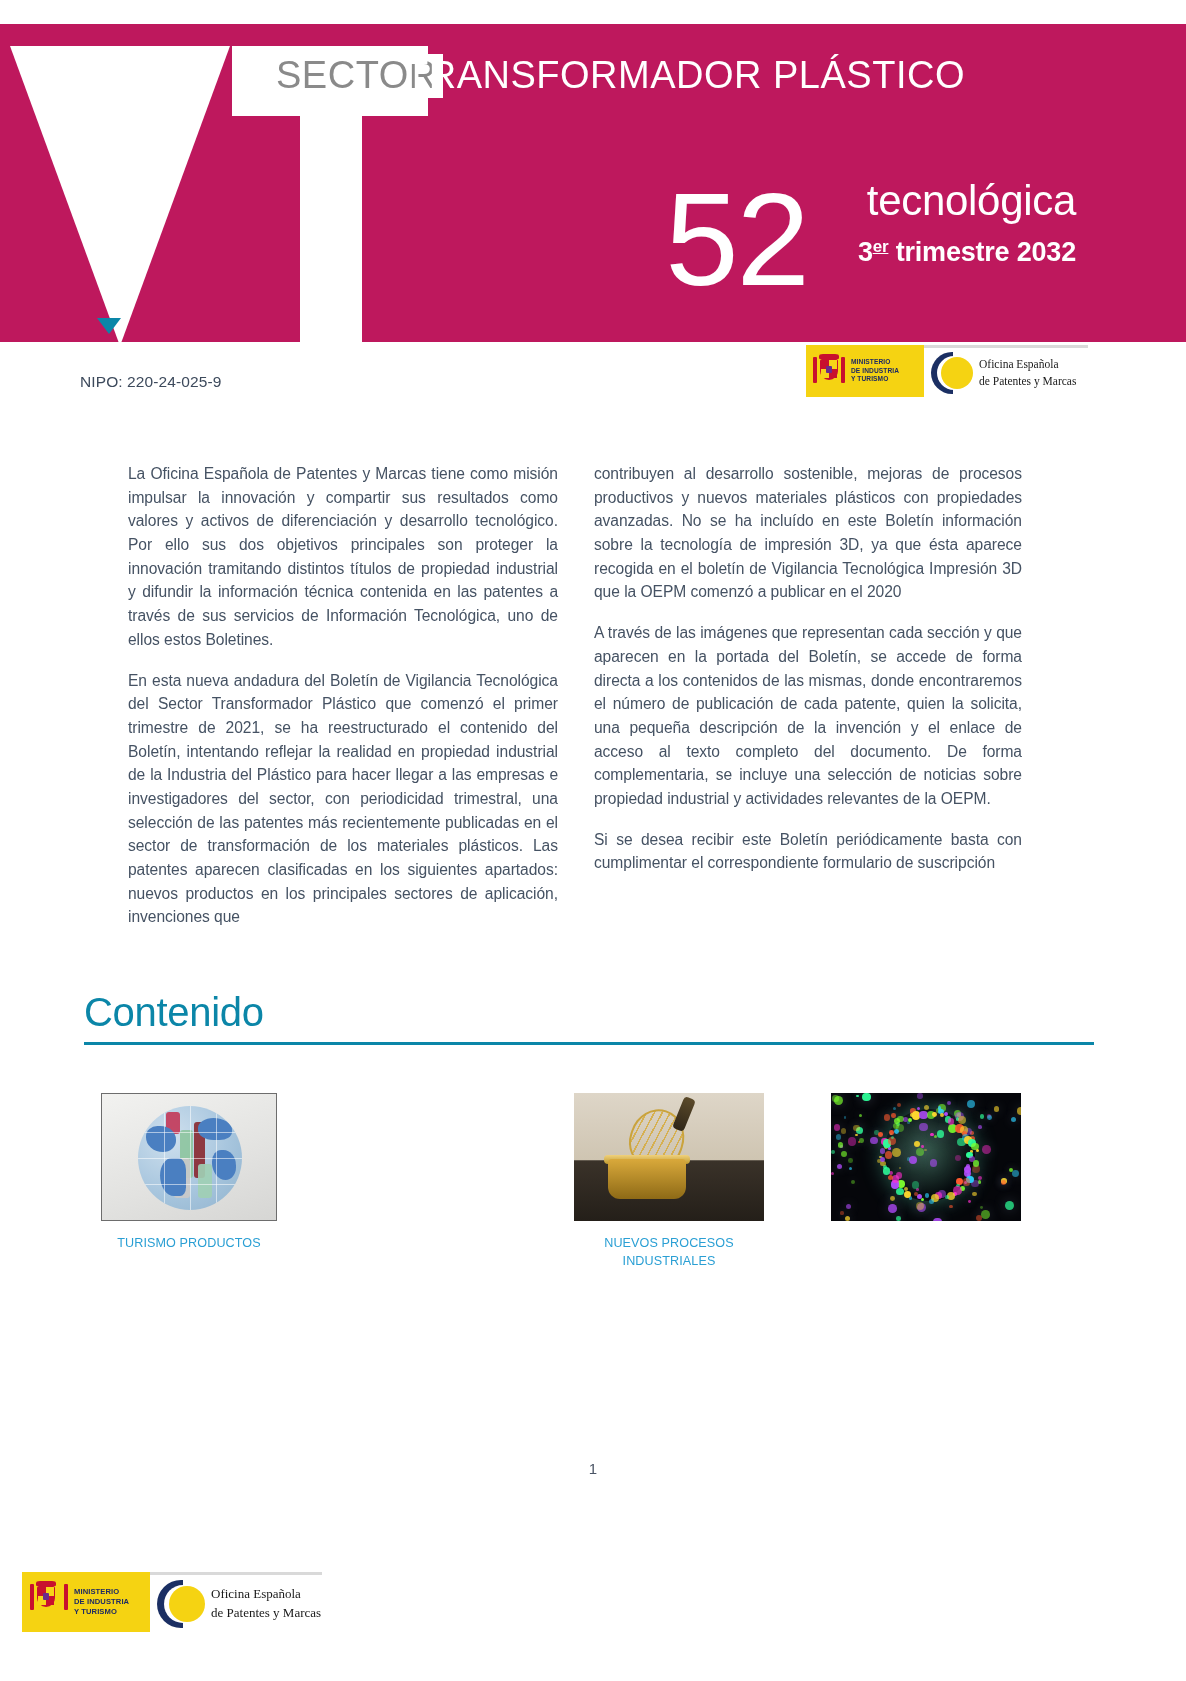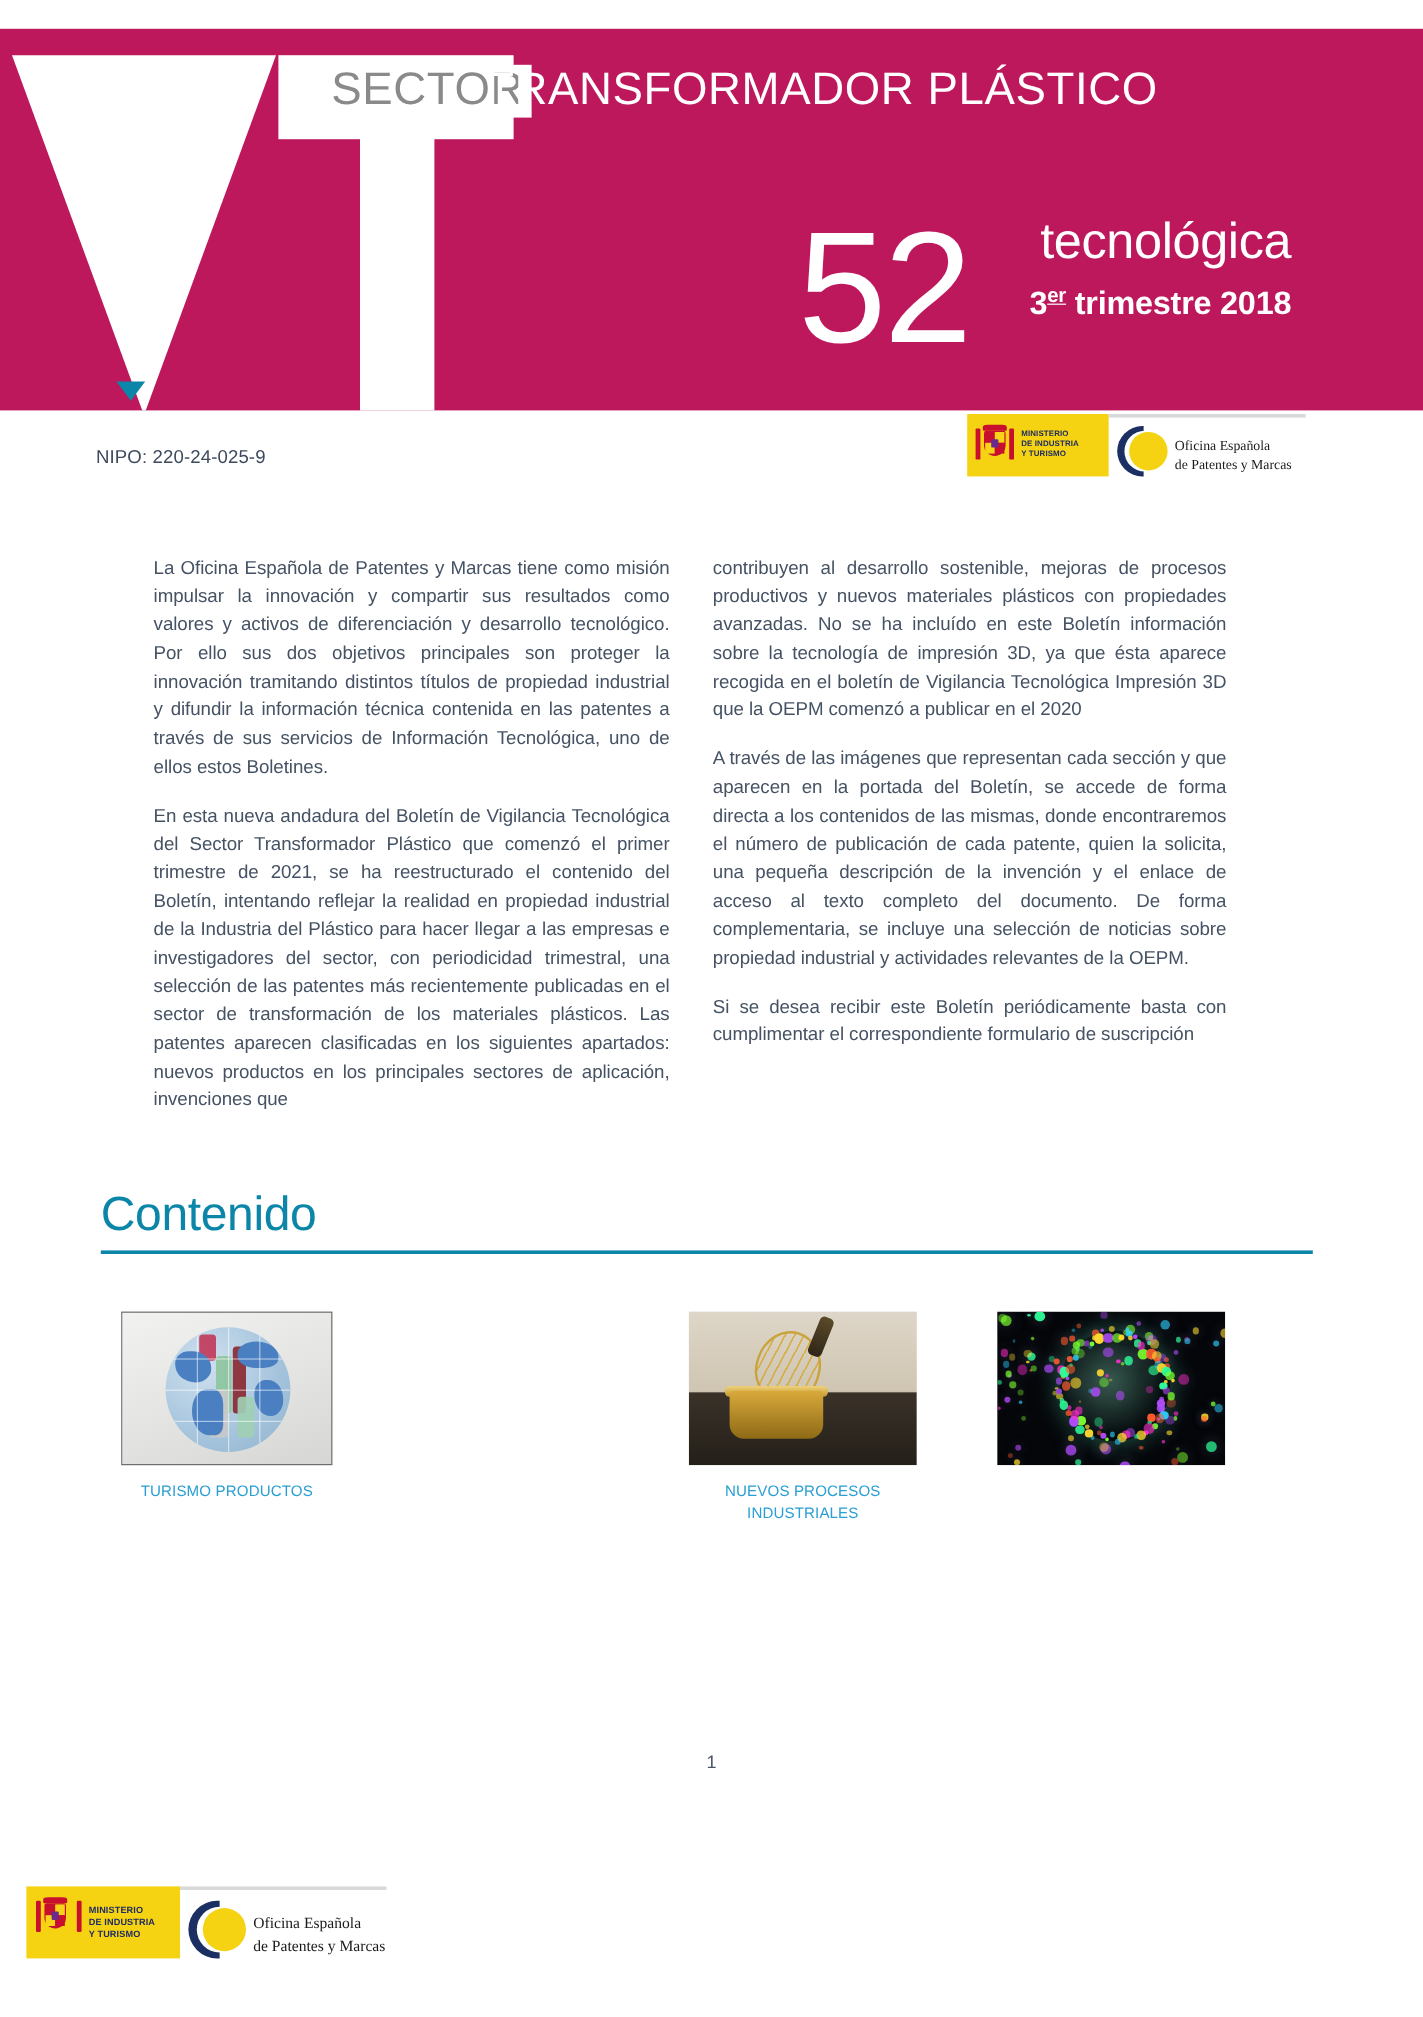--- a/index.html
+++ b/index.html
@@ -159,21 +159,21 @@
   .min-text {
     font-size: 6.6px; line-height: 1.35;
     color: #1e2b63; font-weight: 700;
     letter-spacing: 0.1px;
     font-family: "Liberation Sans", sans-serif;
   }
   
   .oepm-block {
     background: #ffffff;
     border-top: 3px solid #d9d9d9;
-    display: flex; align-items: flex-end;
+    display: flex; align-items: center;
     padding-left: 7px;
     width: 164px;
   }
   .oepm-mark {
     width: 40px; height: 42px; position: relative;
     flex: none; margin-right: 8px;
   }
   .oepm-mark .navy {
     position: absolute; left: 0; top: 0;
     width: 22px; height: 42px;
@@ -386,21 +386,21 @@
   <div class="sector-plate">
     <span class="sector-word">SECTOR</span>
   </div>
 
   <div class="banner-title">TRANSFORMADOR PLÁSTICO</div>
 
   <div class="issue-number">52</div>
 
   <div class="issue-block">
     <div class="vig-line">tecnológica</div>
-    <div class="quarter"><span>3</span><sup>er</sup><span> trimestre 2018</span></div>
+    <div class="quarter"><span>3</span><sup>er</sup><span> trimestre 2032</span></div>
   </div>
 </div>
 <div class="notch"></div>
 
 <div class="nipo">NIPO: 220-24-025-9</div>
 
 <div class="logo-row">
   <div class="min-block">
     <div class="coat">
       <div class="crown"></div>

